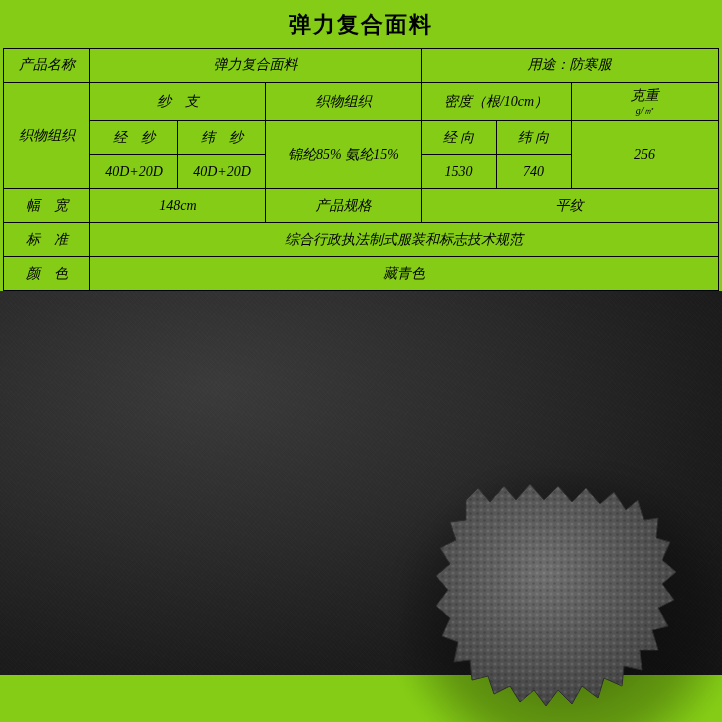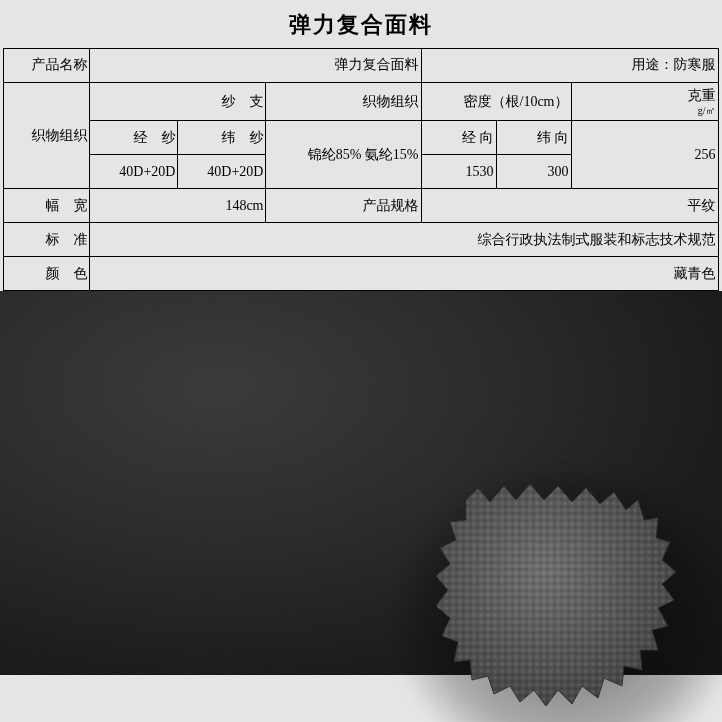--- a/index.html
+++ b/index.html
@@ -10,44 +10,45 @@
   body {
     width: 722px;
     height: 722px;
     font-family: "Liberation Serif", "DejaVu Serif", serif;
     overflow: hidden;
   }
   #page {
     position: relative;
     width: 722px;
     height: 722px;
-    background: #e5e5e5;
+    background: #84cc16;
   }
   .title {
     text-align: center;
     font-size: 22px;
     font-weight: bold;
     letter-spacing: 2px;
     padding: 10px 0 8px 0;
     color: #000;
   }
   table.spec {
     width: 714px;
     margin: 0 auto;
     border-collapse: collapse;
     table-layout: fixed;
   }
   table.spec td {
     border: 1px solid #000;
-    text-align: right;
+    text-align: center;
     vertical-align: middle;
     font-size: 14px;
     color: #000;
     padding: 4px 2px;
     line-height: 1.3;
+    font-style: italic;
   }
   .row-h { height: 34px; }
   .small { font-size: 12px; margin-left: 48px; }
   .gsm-sub {
     font-size: 10px;
     display: block;
     line-height: 1.1;
   }
   .fabric {
     position: relative;
@@ -130,21 +131,21 @@
         <td rowspan="2">锦纶85% 氨纶15%</td>
         <td>经 向</td>
         <td>纬 向</td>
         <td colspan="2" rowspan="2">256</td>
       </tr>
 
       <tr class="row-h">
         <td>40D+20D</td>
         <td>40D+20D</td>
         <td>1530</td>
-        <td>300</td>
+        <td>740</td>
       </tr>
 
       <tr class="row-h">
         <td>幅　宽</td>
         <td colspan="2">148cm</td>
         <td>产品规格</td>
         <td colspan="4">平纹</td>
       </tr>
 
       <tr class="row-h">

